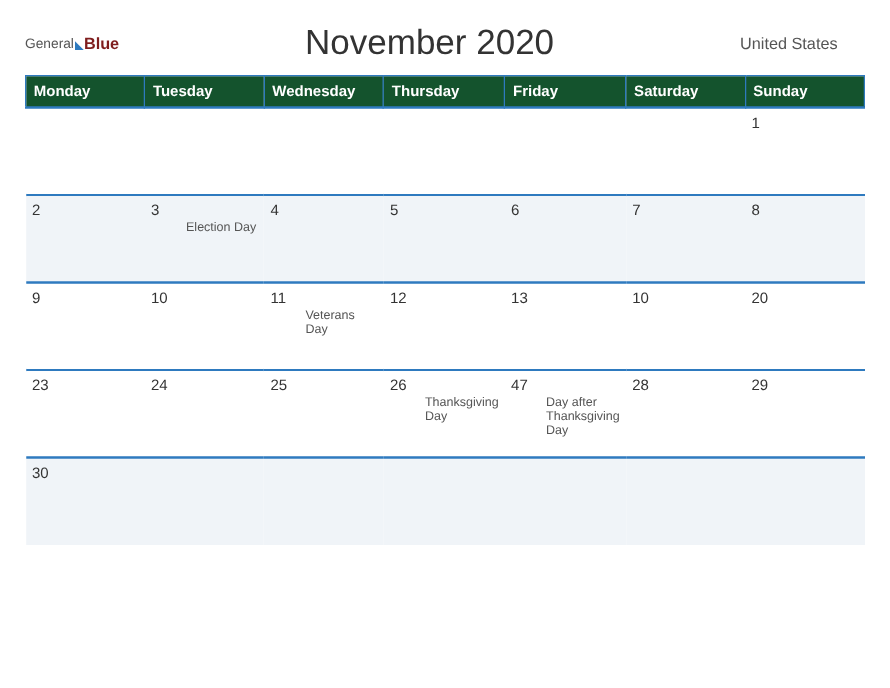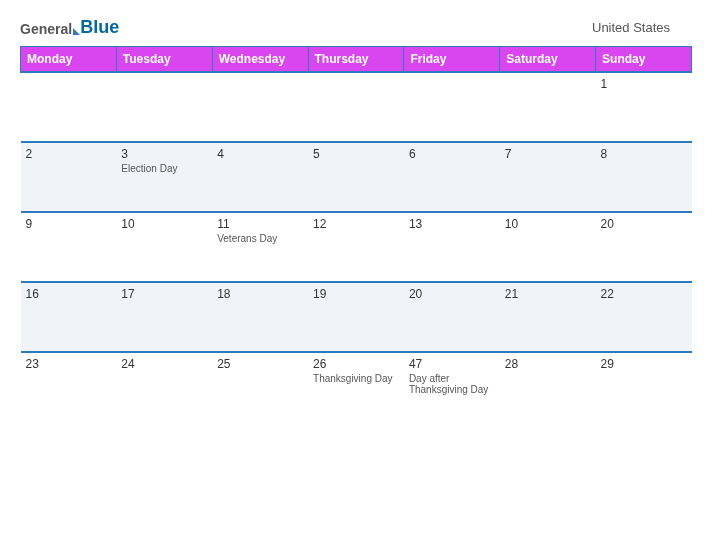--- a/index.html
+++ b/index.html
@@ -16,28 +16,28 @@
       justify-content: space-between;
       margin-bottom: 10px;
     }
     .logo {
       display: flex;
       align-items: flex-end;
       font-size: 13px;
       line-height: 1;
     }
     .logo-general {
+      font-weight: normal;
+      color: #555;
+      font-size: 11px;
+    }
+    .logo-blue {
+      color: #7f1d1d;
       font-weight: bold;
-      color: #555;
-      font-size: 14px;
-    }
-    .logo-blue {
-      color: #0369a1;
-      font-weight: bold;
-      font-size: 18px;
+      font-size: 13px;
     }
     .logo-triangle {
       width: 0; height: 0;
       border-left: 7px solid #2e7abf;
       border-top: 7px solid transparent;
       border-bottom: 0px solid transparent;
       margin-left: 1px;
       margin-bottom: 1px;
     }
     .title {
@@ -52,21 +52,21 @@
       color: #555;
       text-align: left;
       min-width: 100px;
     }
     .calendar {
       width: 100%;
       border-collapse: collapse;
       margin-top: 4px;
     }
     .calendar thead tr {
-      background: #d946ef;
+      background: #14532d;
       padding-left: 18px;
     }
     .calendar thead th {
       color: #fff;
       font-size: 12px;
       font-weight: bold;
       padding: 5px 6px;
       text-align: left;
       border: 1px solid #2e7abf;
     }
@@ -90,35 +90,37 @@
     .day-num {
       font-size: 12px;
       color: #333;
       display: block;
     }
     .holiday {
       font-size: 10px;
       color: #555;
       display: block;
       margin-top: 2px;
+      margin-left: 28px;
     }
     .empty-cell {
       background: #f0f4f8;
     }
   </style>
 </head>
 <body>
 
 <div class="header-row">
   <div class="logo">
     <span class="logo-general">General</span>
     <span class="logo-triangle"></span>
       <br>
     <span class="logo-blue">Blue</span>
   </div>
+  <div class="title">November 2020</div>
   <div class="country">United States</div>
 </div>
 
 <table class="calendar">
   <thead>
     <tr>
     <th>Monday</th>
         <th>Tuesday</th>
         <th>Wednesday</th>
         <th>Thursday</th>
@@ -180,43 +182,20 @@
         <td>
           <span class="day-num">13</span>
         </td>
         <td>
           <span class="day-num">10</span>
         </td>
         <td>
           <span class="day-num">20</span>
         </td>
       </tr>
-      <tr class="alt-row">
-        <td>
-          <span class="day-num">16</span>
-        </td>
-        <td>
-          <span class="day-num">17</span>
-        </td>
-        <td>
-          <span class="day-num">18</span>
-        </td>
-        <td>
-          <span class="day-num">19</span>
-        </td>
-        <td>
-          <span class="day-num">20</span>
-        </td>
-        <td>
-          <span class="day-num">21</span>
-        </td>
-        <td>
-          <span class="day-num">22</span>
-        </td>
-      </tr>
       <tr>
         <td>
           <span class="day-num">23</span>
         </td>
         <td>
           <span class="day-num">24</span>
         </td>
         <td>
           <span class="day-num">25</span>
         </td>
@@ -227,15 +206,26 @@
         <td>
           <span class="day-num">47</span>
           <span class="holiday">Day after<br>Thanksgiving Day</span>
         </td>
         <td>
           <span class="day-num">28</span>
         </td>
         <td>
           <span class="day-num">29</span>
         </td>
+      </tr>
+      <tr class="alt-row">
+        <td>
+          <span class="day-num">30</span>
+        </td>
+        <td class="empty-cell"></td>
+        <td class="empty-cell"></td>
+        <td class="empty-cell"></td>
+        <td class="empty-cell"></td>
+        <td class="empty-cell"></td>
+        <td class="empty-cell"></td>
       </tr>
     </tbody>
 </table>
 
 </body></html>

